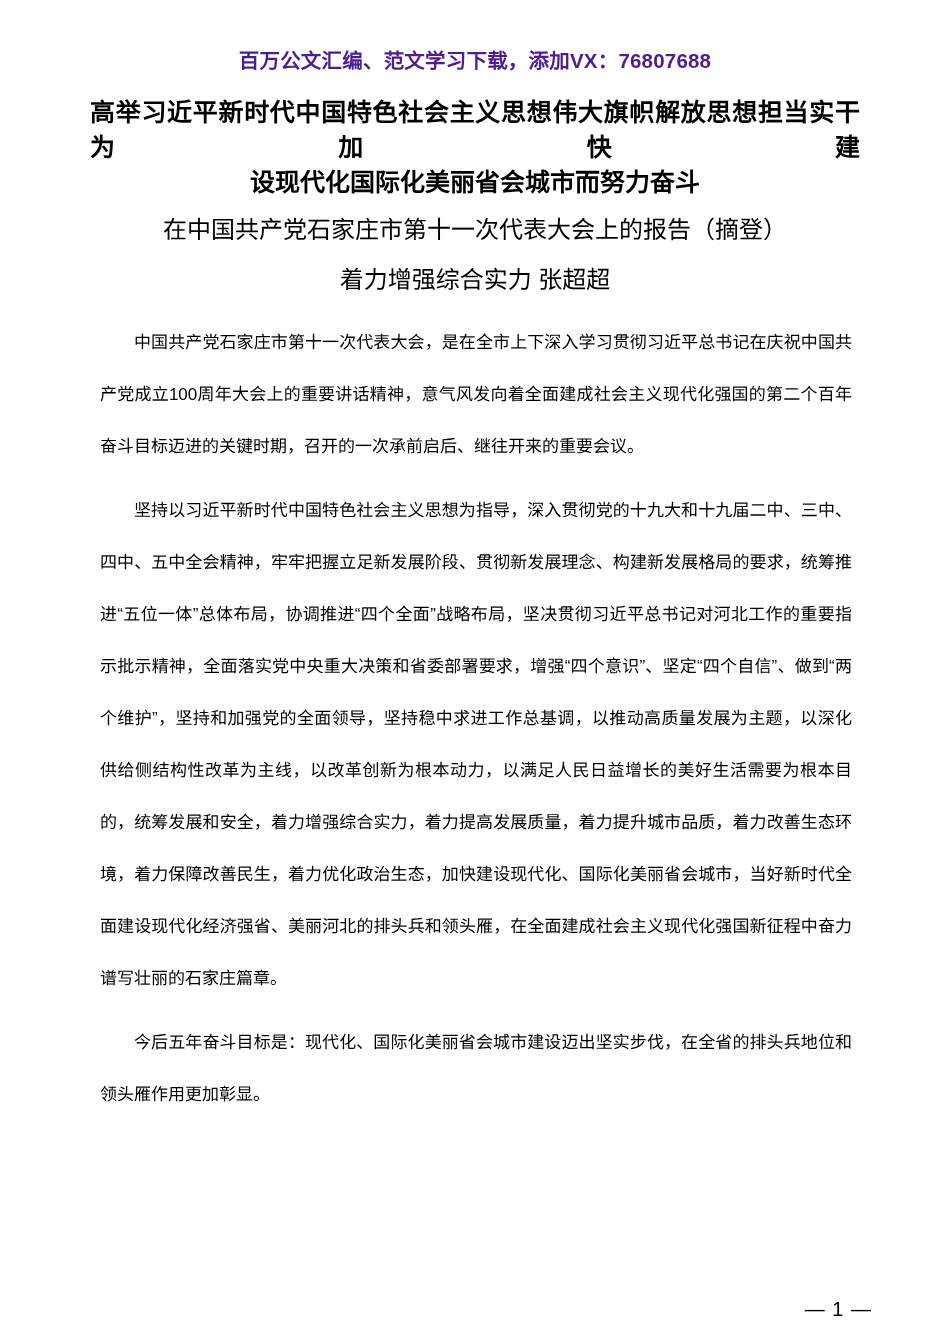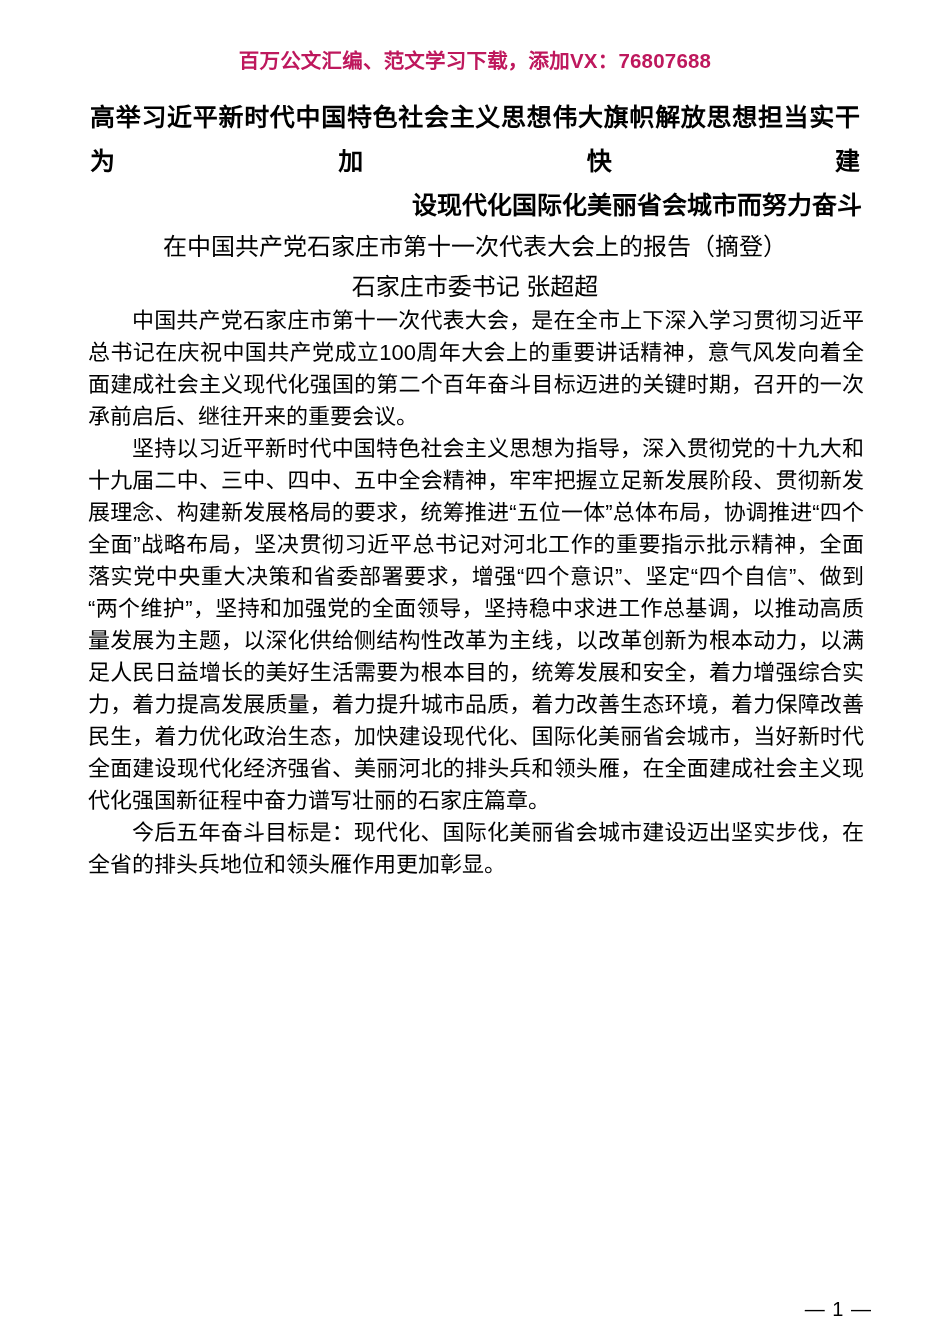--- a/index.html
+++ b/index.html
@@ -25,68 +25,68 @@
   
   .promo-banner {
     position: absolute;
     top: 44px;
     left: 0;
     width: 950px;
     text-align: center;
     font-size: 20.5px;
     font-weight: 700;
     letter-spacing: 0.2px;
-    color: #be185d;
+    color: #4c1d95;
     white-space: nowrap;
   }
 
   
   .title-block {
     position: absolute;
     top: 95px;
     left: 88px;
     width: 774px;
   }
   .doc-title {
     font-size: 25px;
     font-weight: 700;
-    line-height: 44px;
+    line-height: 35px;
     text-align: center;
     letter-spacing: 0px;
   }
   .doc-title .tline {
     display: block;
-    text-align: right;
   }
   .doc-title .tline-1 {
     text-align: justify;
     text-align-last: justify;
     padding: 0 2px;
   }
   .doc-subtitle {
     font-size: 24px;
     font-weight: 400;
     line-height: 40px;
     text-align: center;
     letter-spacing: 0px;
+    margin-top: 10px;
   }
 
   
   .body-block {
     position: absolute;
     top: 305px;
     left: 88px;
     width: 776px;
   }
   .para {
-    font-size: 22px;
-    line-height: 32px;
+    font-size: 17px;
+    line-height: 52px;
     text-align: justify;
     text-justify: inter-ideograph;
-    margin: 0;
+    margin: 12px;
     letter-spacing: 0px;
     text-indent: 2em;
   }
   .para.heading-line {
     text-indent: 2em;
   }
 
   
   .page-footer {
     position: absolute;
@@ -107,21 +107,21 @@
 <div class="page">
 
   <div class="promo-banner">百万公文汇编、范文学习下载，添加VX：76807688</div>
 
   <div class="title-block">
     <div class="doc-title">
       <span class="tline tline-1">高举习近平新时代中国特色社会主义思想伟大旗帜解放思想担当实干为加快建</span>
       <span class="tline tline-2">设现代化国际化美丽省会城市而努力奋斗</span>
     </div>
     <div class="doc-subtitle">在中国共产党石家庄市第十一次代表大会上的报告（摘登）</div>
-    <div class="doc-subtitle">石家庄市委书记  张超超</div>
+    <div class="doc-subtitle">着力增强综合实力  张超超</div>
   </div>
 
   <div class="body-block">
     <p class="para">中国共产党石家庄市第十一次代表大会，是在全市上下深入学习贯彻习近平总书记在庆祝中国共产党成立100周年大会上的重要讲话精神，意气风发向着全面建成社会主义现代化强国的第二个百年奋斗目标迈进的关键时期，召开的一次承前启后、继往开来的重要会议。</p>
     <p class="para">坚持以习近平新时代中国特色社会主义思想为指导，深入贯彻党的十九大和十九届二中、三中、四中、五中全会精神，牢牢把握立足新发展阶段、贯彻新发展理念、构建新发展格局的要求，统筹推进“五位一体”总体布局，协调推进“四个全面”战略布局，坚决贯彻习近平总书记对河北工作的重要指示批示精神，全面落实党中央重大决策和省委部署要求，增强“四个意识”、坚定“四个自信”、做到“两个维护”，坚持和加强党的全面领导，坚持稳中求进工作总基调，以推动高质量发展为主题，以深化供给侧结构性改革为主线，以改革创新为根本动力，以满足人民日益增长的美好生活需要为根本目的，统筹发展和安全，着力增强综合实力，着力提高发展质量，着力提升城市品质，着力改善生态环境，着力保障改善民生，着力优化政治生态，加快建设现代化、国际化美丽省会城市，当好新时代全面建设现代化经济强省、美丽河北的排头兵和领头雁，在全面建成社会主义现代化强国新征程中奋力谱写壮丽的石家庄篇章。</p>
     <p class="para">今后五年奋斗目标是：现代化、国际化美丽省会城市建设迈出坚实步伐，在全省的排头兵地位和领头雁作用更加彰显。</p>
   </div>
 
   <div class="page-footer">— 1 —</div>
 

